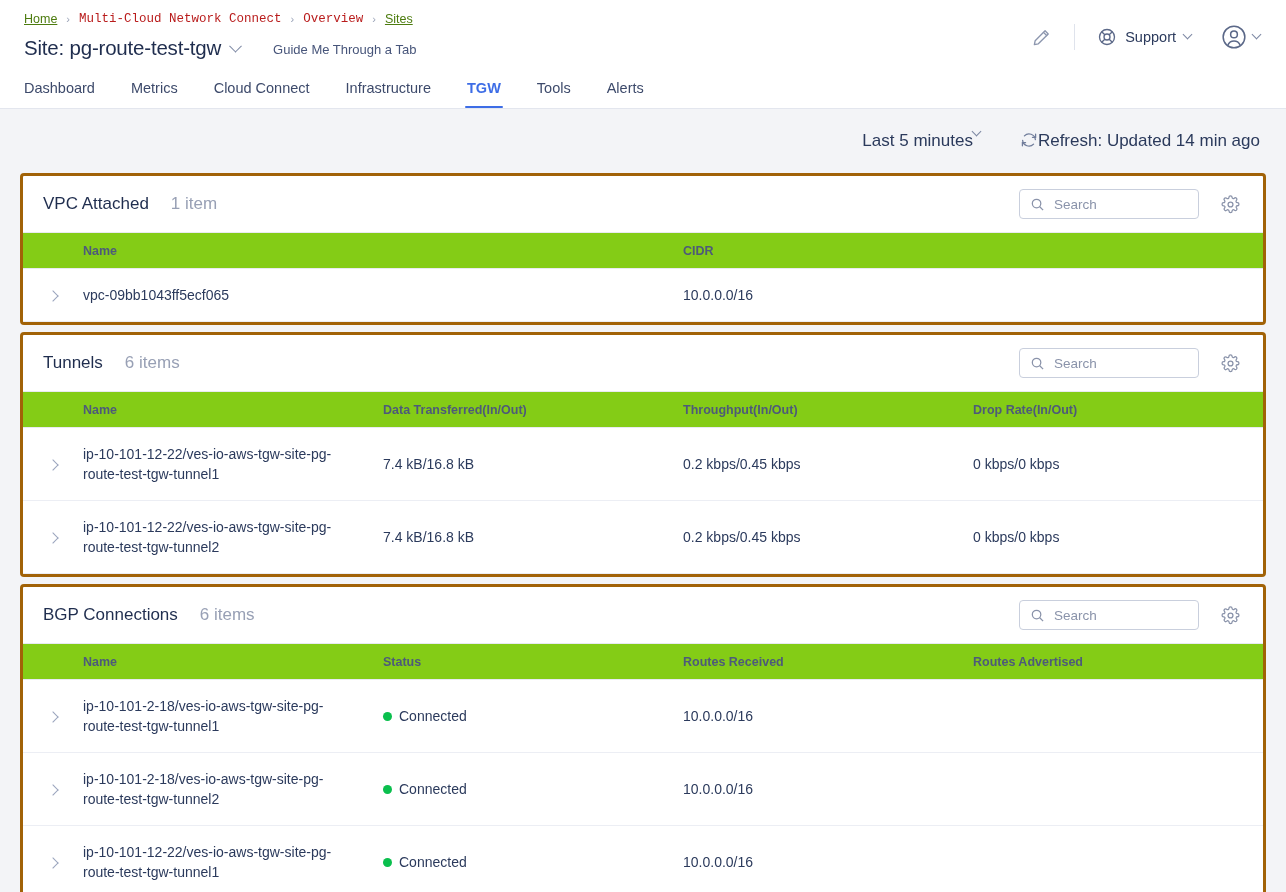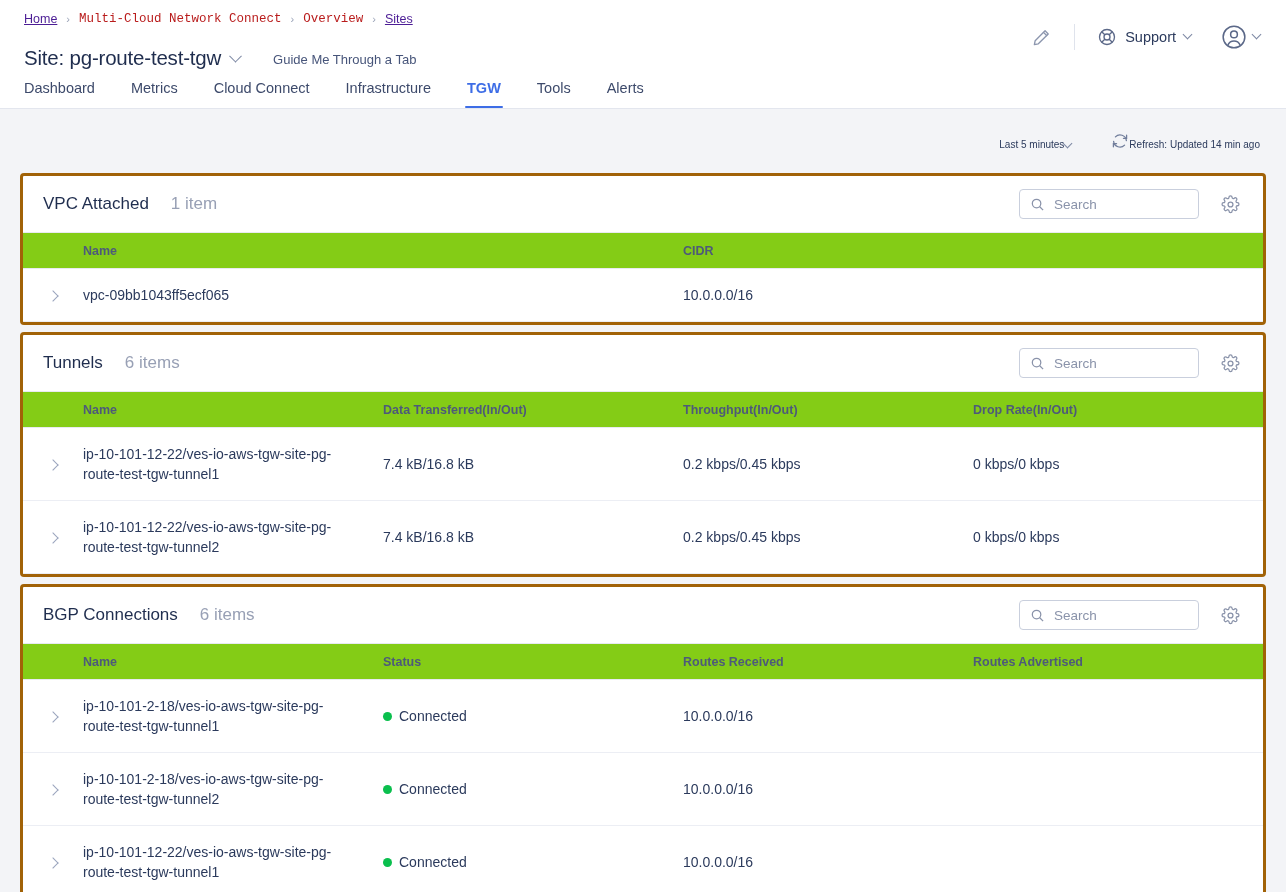--- a/index.html
+++ b/index.html
@@ -20,24 +20,24 @@
     display: flex;
     justify-content: space-between;
     align-items: flex-start;
     position: relative;
   }
   .topbar-left { padding-top: 1px; }
   .breadcrumb {
     display: flex; align-items: center; gap: 9px;
     font-size: 12.5px; color: #4a5878; height: 20px;
   }
-  .bc-link { color: #4c1d95; text-decoration: underline; cursor: pointer; }
+  .bc-link { color: #4d7c0f; text-decoration: underline; cursor: pointer; }
   .bc-plain { color: #b91c1c; font-family: Liberation Mono, monospace; }
   .bc-sep { color: #9aa3b8; font-size: 11px; line-height: 1; }
-  .title-row { display: flex; align-items: baseline; gap: 10px; margin-top: 17px; }
+  .title-row { display: flex; align-items: baseline; gap: 10px; margin-top: 7px; }
   .site-title { font-size: 20.5px; font-weight: 400; color: #1f2d4e; letter-spacing: -0.2px; }
   .caret {
     display: inline-block; width: 9px; height: 9px;
     border-right: 1.6px solid #7c87a3; border-bottom: 1.6px solid #7c87a3;
     transform: rotate(45deg) translate(-3px,-3px);
   }
   .title-caret-wrap { display:inline-flex; align-items:center; height: 14px; width: 14px; cursor: pointer; }
   .guide-link { font-size: 13px; color: #47557a; cursor: pointer; margin-left: 18px; position: relative; top: -1px; }
 
   .topbar-right { display: flex; align-items: center; gap: 0; padding-top: 12px; }
@@ -70,21 +70,21 @@
   .tab.active:after {
     content: ""; position: absolute; left: 16px; right: 16px; bottom: 0;
     height: 2.5px; background: #3d6de6; border-radius: 2px;
   }
 
   
   .toolbar {
     height: 64px; display: flex; align-items: center; justify-content: flex-end;
     padding: 0 26px 0 0; gap: 40px;
   }
-  .tool-item { display: flex; align-items: flex-end; gap: 0; font-size: 10px; color: #2b3a5c; cursor: pointer; }
+  .tool-item { display: flex; align-items: flex-start; gap: 0; font-size: 17px; color: #2b3a5c; cursor: pointer; }
 
   
   .content { padding: 0 20px; }
   .card {
     background: #ffffff;
     border: 3px solid #a16207;
     border-radius: 4px;
     margin-bottom: 7px;
     overflow: hidden;
   }

